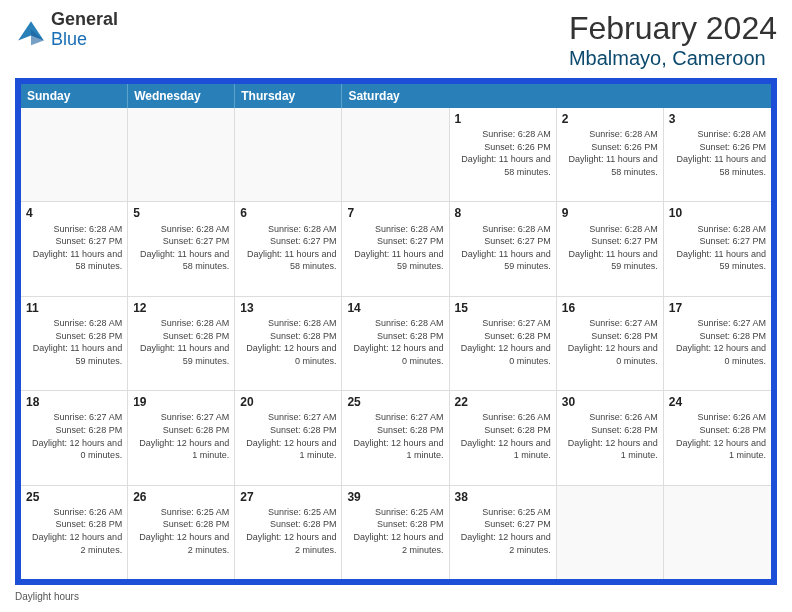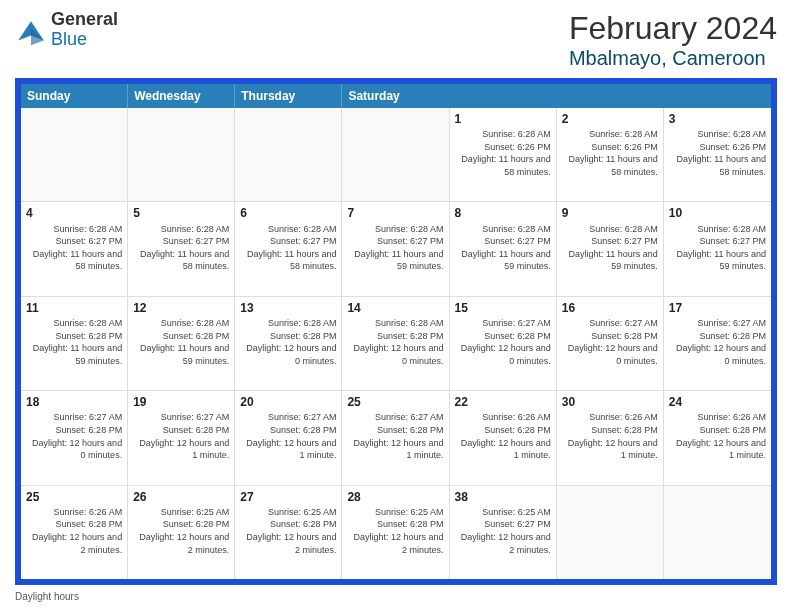--- a/index.html
+++ b/index.html
@@ -269,21 +269,21 @@
           </div>
           <div class="cal-cell">
             <span class="day-num">26</span>
             <div class="cell-info">Sunrise: 6:25 AM<br>Sunset: 6:28 PM<br>Daylight: 12 hours and 2 minutes.</div>
           </div>
           <div class="cal-cell">
             <span class="day-num">27</span>
             <div class="cell-info">Sunrise: 6:25 AM<br>Sunset: 6:28 PM<br>Daylight: 12 hours and 2 minutes.</div>
           </div>
           <div class="cal-cell">
-            <span class="day-num">28</span>
+            <span class="day-num">39</span>
             <div class="cell-info">Sunrise: 6:25 AM<br>Sunset: 6:28 PM<br>Daylight: 12 hours and 2 minutes.</div>
           </div>
           <div class="cal-cell">
             <span class="day-num">38</span>
             <div class="cell-info">Sunrise: 6:25 AM<br>Sunset: 6:27 PM<br>Daylight: 12 hours and 2 minutes.</div>
           </div>
           <div class="cal-cell empty"></div>
           <div class="cal-cell empty"></div>
         </div>
       </div>

